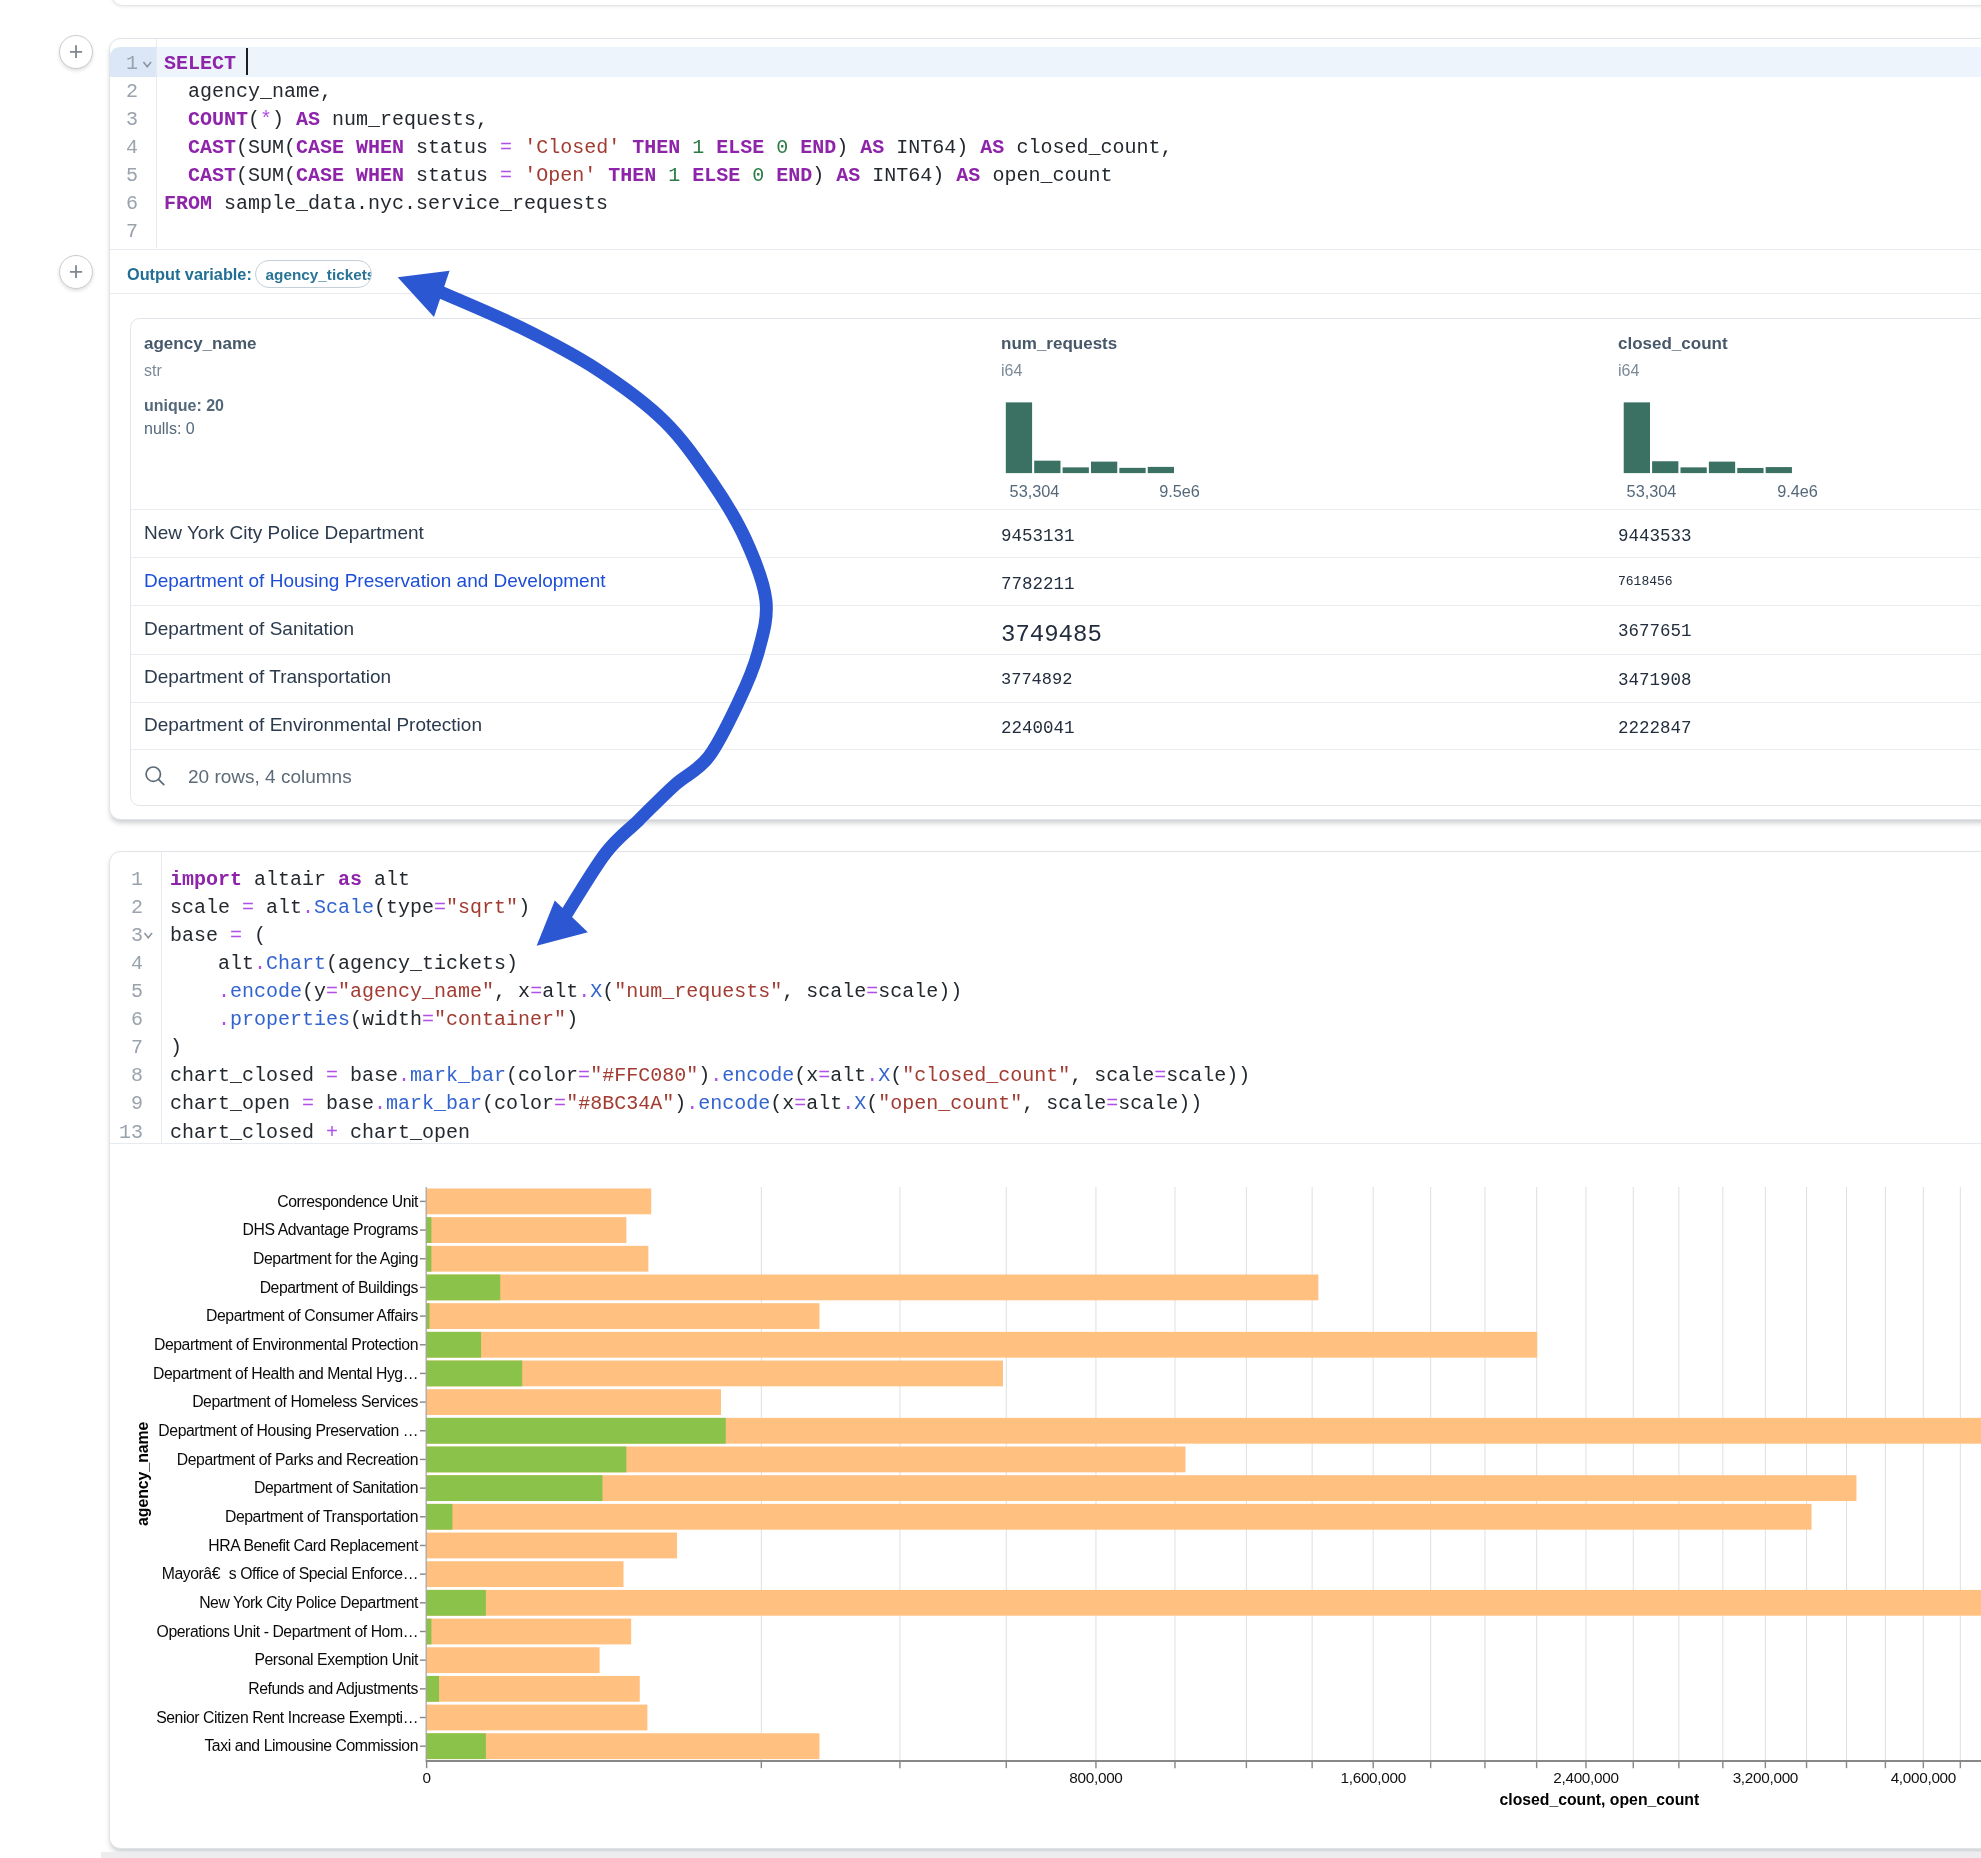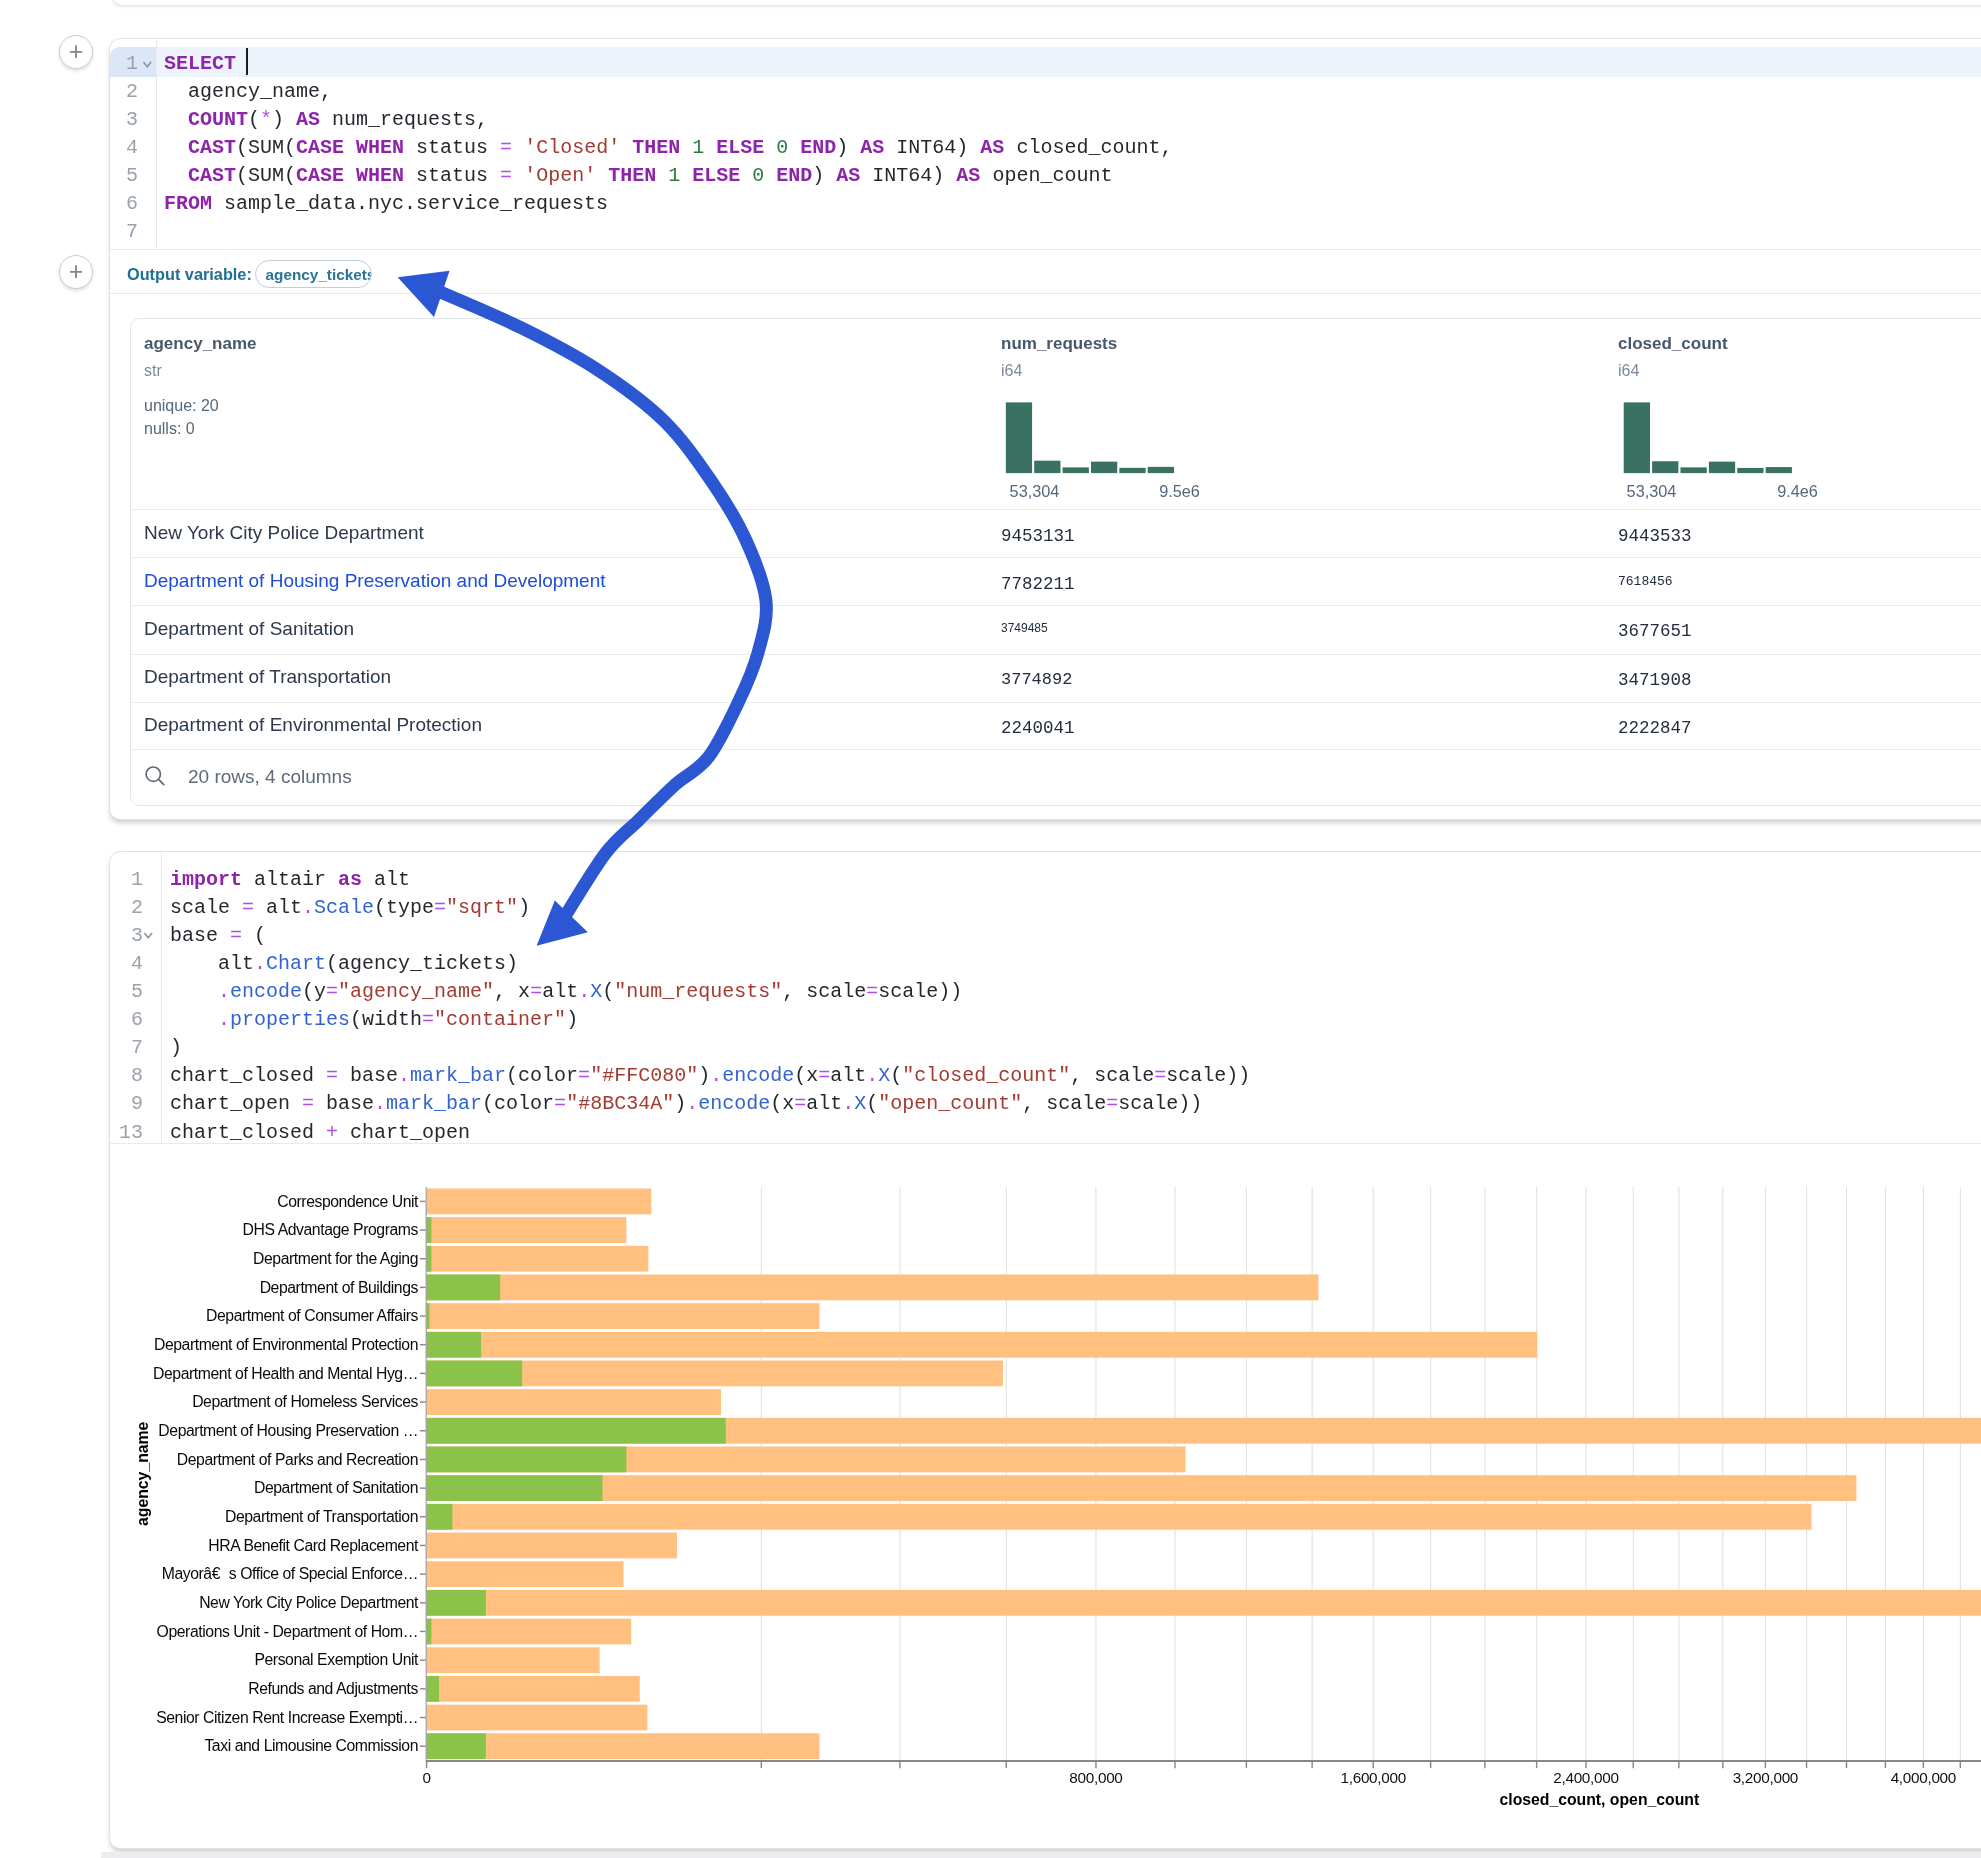--- a/index.html
+++ b/index.html
@@ -44,21 +44,21 @@
       <polyline points="1.5,2 5.5,7 9.5,2" fill="none" stroke="#8b949d" stroke-width="1.6"></polyline>
     </svg>
 <div class="hline" style="left:110px;top:293px;width:1872px"></div>
 <div class="abs" style="left:127px;top:265px;font-size:16.3px;font-weight:bold;color:#226f95">Output variable:</div>
 <div class="abs" style="left:255px;top:260px;width:117px;height:28px;border:1px solid #c5cfd8;border-radius:14px;overflow:hidden">
       <span style="position:absolute;left:9.6px;top:4.8px;font-size:15.3px;font-weight:bold;color:#2a7596;white-space:nowrap">agency_tickets</span>
     </div>
 <div class="abs" style="left:130px;top:318px;width:1880px;height:488px;border:1px solid #e2e6ea;border-radius:9.6px"></div>
 <div class="abs" style="left:144px;top:334px;font-size:17px;color:#47586a;font-weight:bold;white-space:nowrap;">agency_name</div>
 <div class="abs" style="left:144px;top:362px;font-size:16px;color:#7b8a98;font-weight:normal;white-space:nowrap;">str</div>
-<div class="abs" style="left:144px;top:397px;font-size:16px;color:#54687a;font-weight:normal;white-space:nowrap;">unique: 20</div>
+<div class="abs" style="left:144px;top:397px;font-size:16px;color:#54687a;font-weight:bold;white-space:nowrap;">unique: 20</div>
 <div class="abs" style="left:144px;top:420px;font-size:16px;color:#54687a;font-weight:normal;white-space:nowrap;text-align:right;">nulls: 0</div>
 <div class="abs" style="left:1001px;top:334px;font-size:17px;color:#47586a;font-weight:bold;white-space:nowrap;text-align:right;">num_requests</div>
 <div class="abs" style="left:1001px;top:362px;font-size:16px;color:#7b8a98;font-weight:normal;white-space:nowrap;">i64</div>
 <div class="abs" style="left:1618px;top:334px;font-size:17px;color:#47586a;font-weight:bold;white-space:nowrap;">closed_count</div>
 <div class="abs" style="left:1618px;top:362px;font-size:16px;color:#7b8a98;font-weight:normal;white-space:nowrap;">i64</div>
 <div class="abs" style="left:977px;top:482px;width:115px;text-align:center;font-size:16.3px;color:#54687a">53,304</div>
 <div class="abs" style="left:1122px;top:482px;width:115px;text-align:center;font-size:16.3px;color:#54687a">9.5e6</div>
 <div class="abs" style="left:1594px;top:482px;width:115px;text-align:center;font-size:16.3px;color:#54687a">53,304</div>
 <div class="abs" style="left:1740px;top:482px;width:115px;text-align:center;font-size:16.3px;color:#54687a">9.4e6</div>
 <div class="rowline" style="left:131px;top:509px;width:1851px"></div>
@@ -67,21 +67,21 @@
 <div class="rowline" style="left:131px;top:654px;width:1851px"></div>
 <div class="rowline" style="left:131px;top:702px;width:1851px"></div>
 <div class="rowline" style="left:131px;top:749px;width:1851px"></div>
 <div class="abs" style="left:144px;top:522px;font-size:19px;color:#2b3a4d;font-weight:normal;white-space:nowrap;">New York City Police Department</div>
 <div class="abs" style="left:1001px;top:526px;font-family:'Liberation Mono',monospace;font-size:17.5px;color:#222d3d">9453131</div>
 <div class="abs" style="left:1618px;top:526px;font-family:'Liberation Mono',monospace;font-size:17.5px;color:#222d3d">9443533</div>
 <div class="abs" style="left:144px;top:570px;font-size:19px;color:#1d4ed8;font-weight:normal;white-space:nowrap;">Department of Housing Preservation and Development</div>
 <div class="abs" style="left:1001px;top:574px;font-family:'Liberation Mono',monospace;font-size:17.5px;color:#222d3d">7782211</div>
 <div class="abs" style="left:1618px;top:574px;font-family:Liberation Mono, monospace;font-size:13px;color:#222d3d">7618456</div>
 <div class="abs" style="left:144px;top:618px;font-size:19px;color:#2b3a4d;font-weight:normal;white-space:nowrap;">Department of Sanitation</div>
-<div class="abs" style="left:1001px;top:621px;font-family:Liberation Sans, sans-serif;font-size:12px;color:#222d3d">3749485</div>
+<div class="abs" style="left:1001px;top:621px;font-family:Liberation Mono, monospace;font-size:24px;color:#222d3d">3749485</div>
 <div class="abs" style="left:1618px;top:621px;font-family:'Liberation Mono',monospace;font-size:17.5px;color:#222d3d">3677651</div>
 <div class="abs" style="left:144px;top:666px;font-size:19px;color:#2b3a4d;font-weight:normal;white-space:nowrap;">Department of Transportation</div>
 <div class="abs" style="left:1001px;top:670px;font-family:Liberation Mono, monospace;font-size:17px;color:#222d3d">3774892</div>
 <div class="abs" style="left:1618px;top:670px;font-family:'Liberation Mono',monospace;font-size:17.5px;color:#222d3d">3471908</div>
 <div class="abs" style="left:144px;top:714px;font-size:19px;color:#2b3a4d;font-weight:normal;white-space:nowrap;">Department of Environmental Protection</div>
 <div class="abs" style="left:1001px;top:718px;font-family:'Liberation Mono',monospace;font-size:17.5px;color:#222d3d">2240041</div>
 <div class="abs" style="left:1618px;top:718px;font-family:'Liberation Mono',monospace;font-size:17.5px;color:#222d3d">2222847</div>
 <div class="abs" style="left:188px;top:766px;font-size:19px;color:#5d6a77;font-weight:normal;white-space:nowrap;">20 rows, 4 columns</div>
 <div class="panel" style="left:109px;top:851px;width:1901px;height:998px"></div>
 <div class="abs" style="left:161px;top:852px;width:1px;height:292px;background:#e8eaed"></div>

